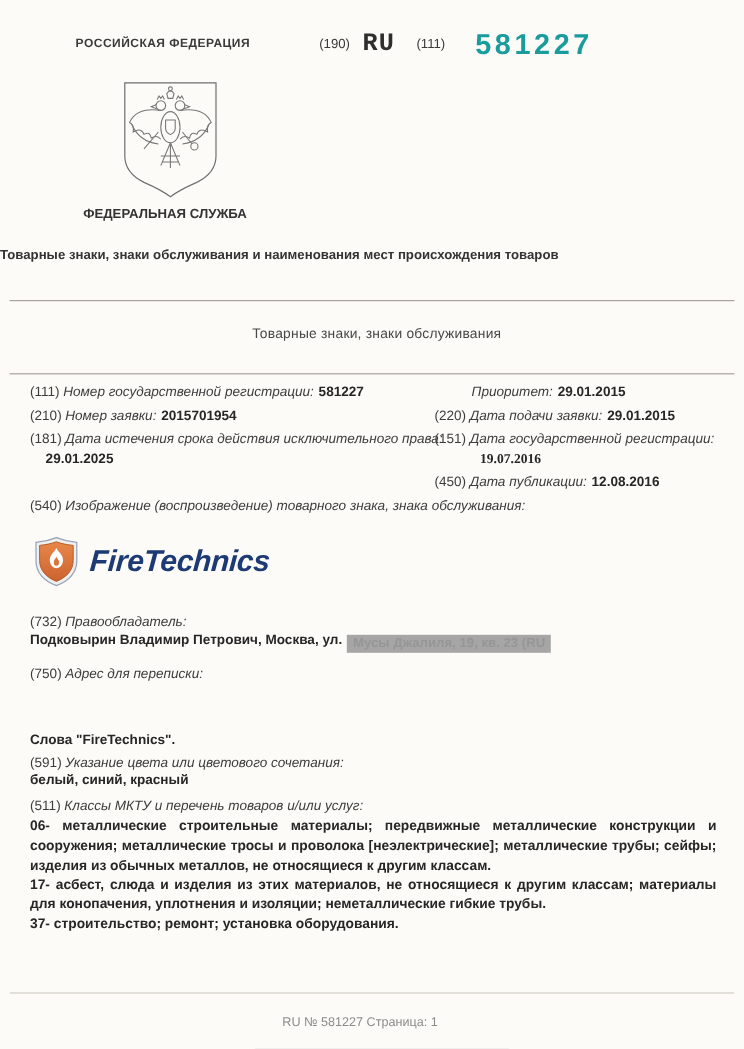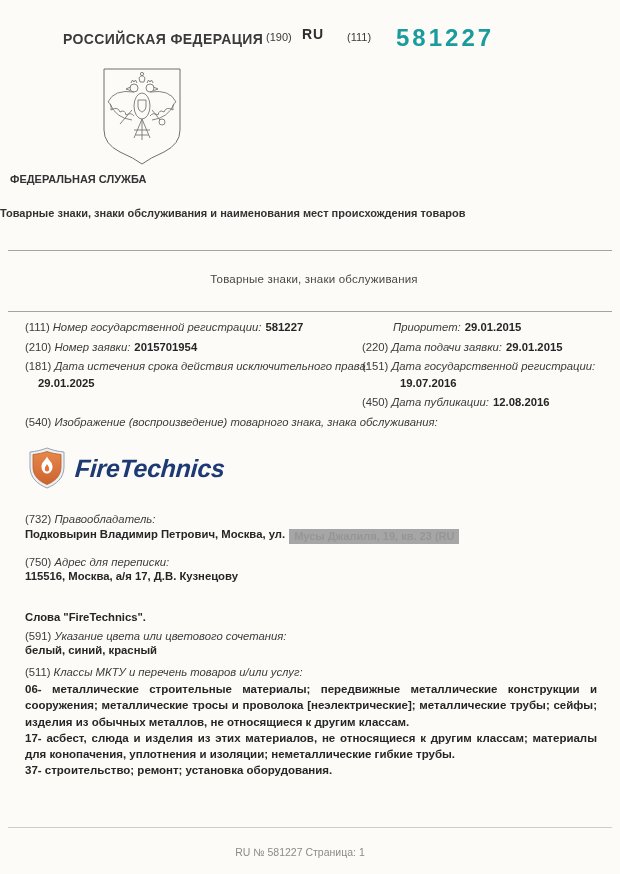--- a/index.html
+++ b/index.html
@@ -2,30 +2,30 @@
 <html style="--accent_teal: #1a9b9c; --logo_navy: #1d3a75; --logo_orange: #dd7438; --redaction_gray: #a6a6a6;"><head>
 <meta charset="utf-8">
 <style>
   html,body{margin:0;padding:0;background:#ddd;}
   .page{
     position:relative;width:620px;height:874px;margin:0 auto;
     background:#fcfbf8;color:#2f2f2f;overflow:hidden;
     font-family:"Liberation Sans",sans-serif;
   }
   
-  .hdr-country{position:absolute;left:63px;top:31px;font-size:14px;font-weight:bold;letter-spacing:.4px;color:#3a3a3a;}
+  .hdr-country{position:absolute;left:63px;top:31px;font-size:10px;font-weight:bold;letter-spacing:.4px;color:#3a3a3a;}
   .hdr-code{position:absolute;font-size:11px;color:#3a3a3a;}
   .c190{left:266px;top:31px;}
   .c111{left:347px;top:31px;}
-  .hdr-ru{position:absolute;left:302px;top:26px;font-size:14px;font-weight:bold;color:#2e2e2e;letter-spacing:1px;}
+  .hdr-ru{position:absolute;left:302px;top:26px;font-size:21px;font-weight:bold;color:#2e2e2e;letter-spacing:1px;font-family:Liberation Mono, monospace;}
   .hdr-regnum{position:absolute;left:396px;top:24px;font-size:24px;font-weight:bold;color:var(--accent_teal,#1a9b9c);letter-spacing:3px;}
   
   .emblem{position:absolute;left:98px;top:66px;}
   
-  .agency{position:absolute;left:10px;top:172px;width:255px;text-align:left;
+  .agency{position:absolute;left:10px;top:172px;width:255px;text-align:center;
     font-size:11px;font-weight:bold;line-height:14px;color:#333;}
   .subtitle{position:absolute;left:0;top:207px;width:590px;text-align:left;
     font-size:11px;font-weight:bold;color:#333;}
   .rule{position:absolute;left:8px;width:604px;height:1px;background:#a8a39c;}
   .rule-1{top:250px;}
   .rule-2{top:311px;}
   .rule-footer{top:827px;background:#d2cdc6;}
   .doc-type{position:absolute;left:0;top:273px;width:596px;text-align:center;font-size:11.5px;color:#474747;letter-spacing:.2px;padding-left:16px;}
   
   .irow{position:absolute;white-space:nowrap;font-size:11.3px;}
@@ -114,21 +114,21 @@
 
   <div class="irow" style="left:393px;top:321px;">
     <span class="lbl">Приоритет:</span><span class="val">29.01.2015</span>
   </div>
   <div class="irow" style="left:362px;top:341px;">
     <span class="code">(220)</span><span class="lbl">Дата подачи заявки:</span><span class="val">29.01.2015</span>
   </div>
   <div class="irow" style="left:362px;top:360px;">
     <span class="code">(151)</span><span class="lbl">Дата государственной регистрации:</span>
   </div>
-  <div class="irow" style="left:400px;top:377px;">
+  <div class="irow" style="left:400px;top:377px;font-family:Liberation Serif, serif;">
     <span class="val">19.07.2016</span>
   </div>
   <div class="irow" style="left:362px;top:396px;">
     <span class="code">(450)</span><span class="lbl">Дата публикации:</span><span class="val">12.08.2016</span>
   </div>
 
   <div class="row540">
     <span class="code">(540)</span><span class="lbl">Изображение (воспроизведение) товарного знака, знака обслуживания:</span>
   </div>
 
@@ -151,23 +151,20 @@
   <div class="sec-label" style="top:513px;">
     <span class="code">(732)</span><span class="lbl">Правообладатель:</span>
   </div>
   <div class="sec-value" style="top:528px;">
     <span class="val">Подковырин Владимир Петрович, Москва, ул.</span><span class="redaction"><span>Мусы Джалиля, 19, кв. 23 (RU</span></span>
   </div>
 
   <div class="sec-label" style="top:556px;">
     <span class="code">(750)</span><span class="lbl">Адрес для переписки:</span>
   </div>
-  <div class="sec-value" style="top:570px;">
-    <span class="val">115516, Москва, а/я 17, Д.В. Кузнецову</span>
-  </div>
 
   <div class="sec-value" style="top:611px;">
     <span class="val">Слова "FireTechnics".</span>
   </div>
 
   <div class="sec-label" style="top:630px;">
     <span class="code">(591)</span><span class="lbl">Указание цвета или цветового сочетания:</span>
   </div>
   <div class="sec-value" style="top:644px;">
     <span class="val">белый, синий, красный</span>

